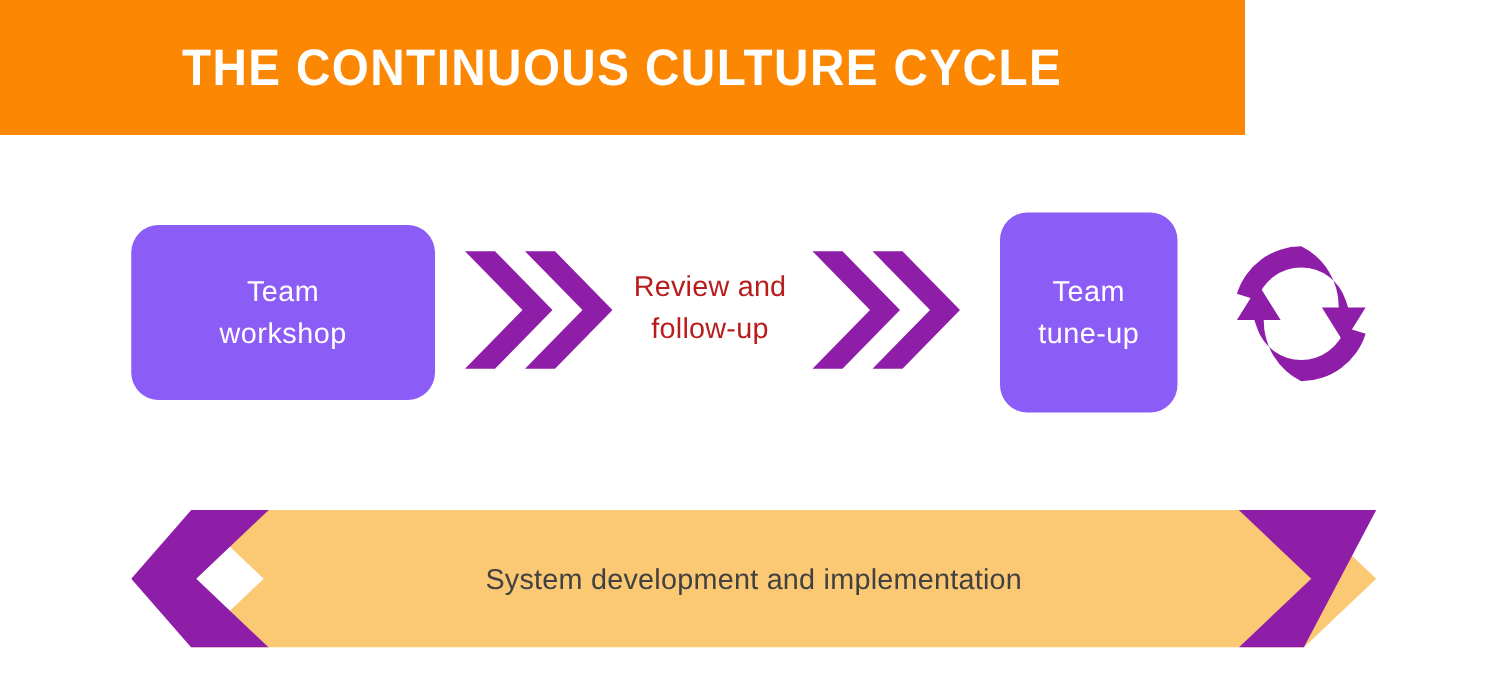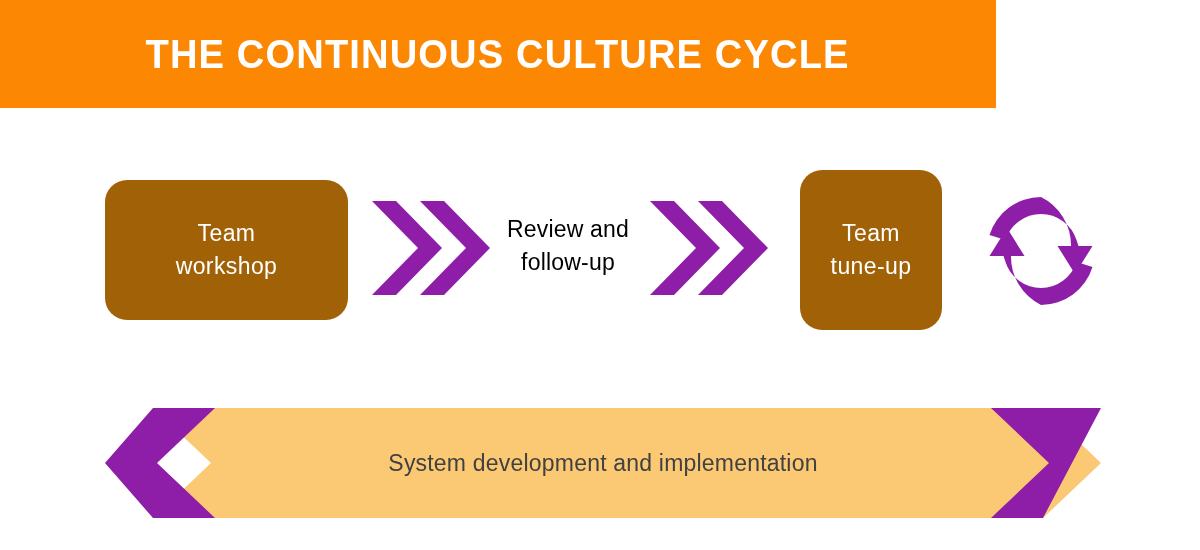--- a/index.html
+++ b/index.html
@@ -42,21 +42,21 @@
   #top-row {
     position: absolute;
     left: 0;
     top: 108px;
     width: 1200px;
     height: 290px;
   }
 
   .process-box {
     position: absolute;
-    background: #a16207;
+    background: #8b5cf6;
     border-radius: 22px;
     display: flex;
     align-items: center;
     justify-content: center;
     text-align: center;
     color: #ffffff;
     font-size: 23px;
     line-height: 1.42;
     font-weight: 300;
     letter-spacing: 0.4px;
@@ -92,21 +92,21 @@
     width: 120px;
     height: 110px;
   }
 
   #label-review {
     position: absolute;
     left: 488px;
     top: 105px;
     width: 160px;
     text-align: center;
-    color: #000000;
+    color: #b91c1c;
     font-size: 23px;
     line-height: 1.42;
     font-weight: 300;
     letter-spacing: 0.2px;
   }
 
   #cycle-icon {
     position: absolute;
     left: 980px;
     top: 82px;

